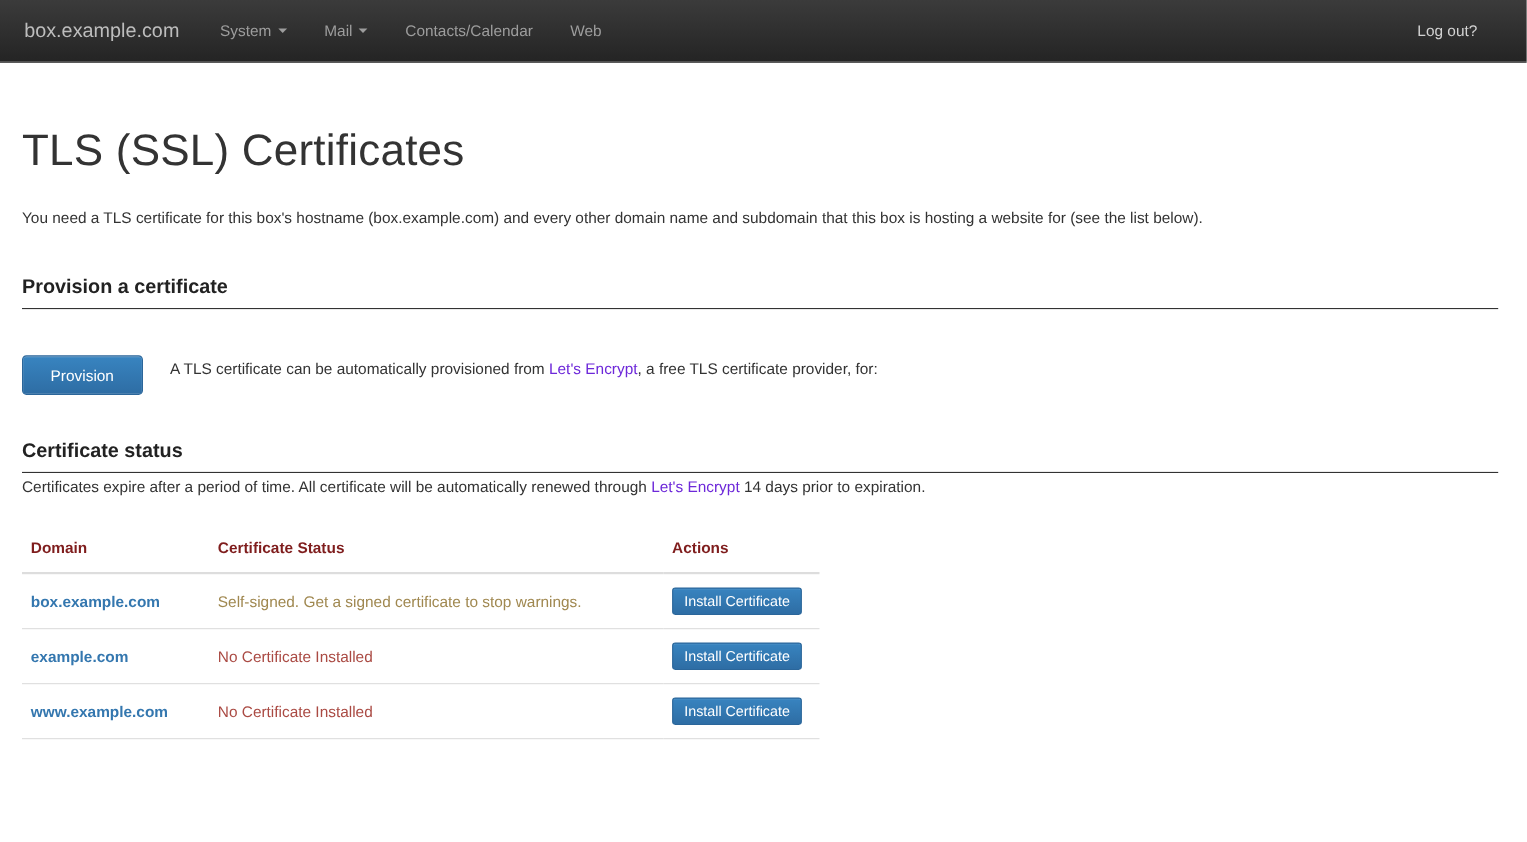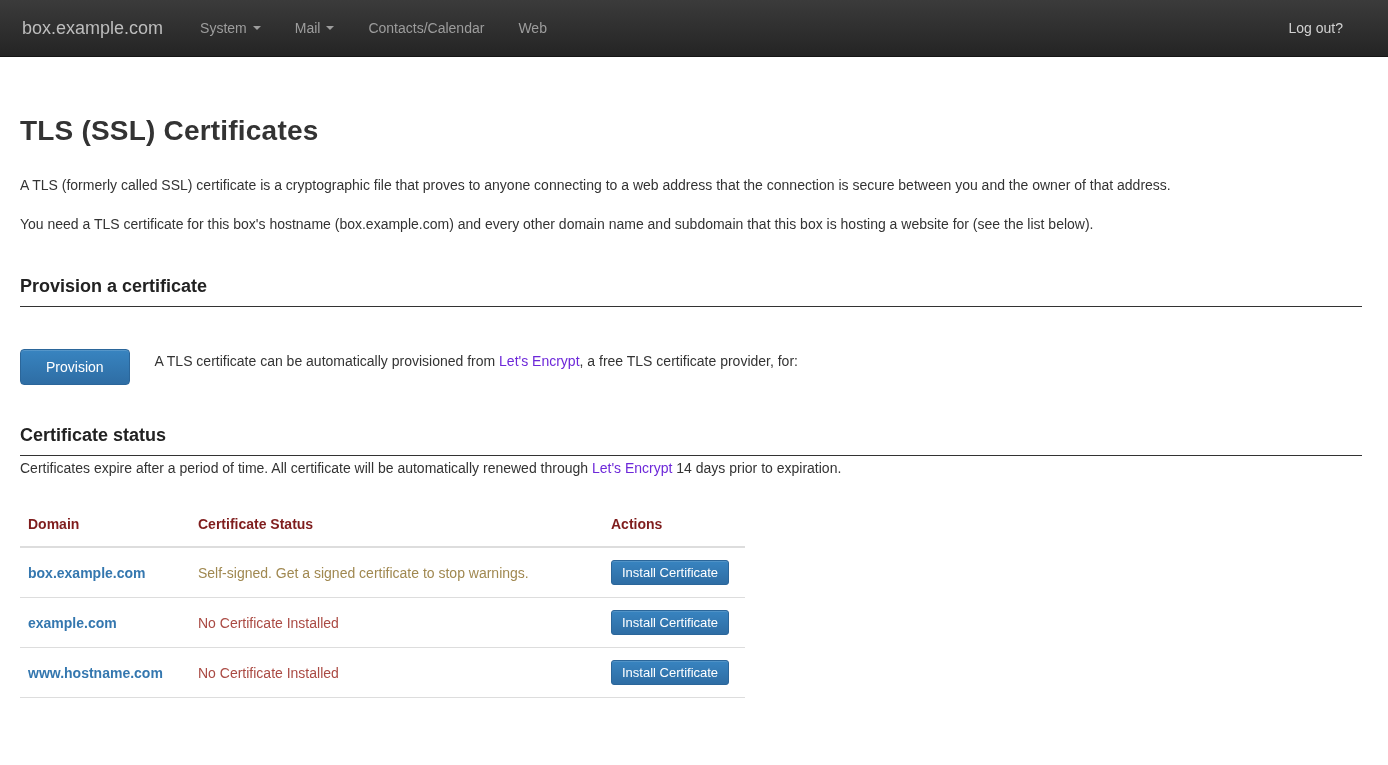--- a/index.html
+++ b/index.html
@@ -36,21 +36,21 @@
     border-right: 4px solid transparent;
     border-top: 4px solid #9d9d9d;
   }
   .navbar-right { margin-left: auto; }
   .nav-logout { color: #d2d2d2; }
 
   
   .container { padding: 0 26px 0 20px; }
 
   h1.page-title {
-    font-size: 28px; font-weight: bold; color: #333;
+    font-size: 40px; font-weight: normal; color: #333;
     margin: 58px 0 26px 0; letter-spacing: 0.2px;
   }
   p.body-text { margin: 0 0 15px 0; line-height: 24px; color: #333; }
 
   .section-heading {
     font-size: 18px; font-weight: bold; color: #222;
     margin: 40px 0 0 0; padding-bottom: 9px;
     border-bottom: 1px solid #333;
   }
 
@@ -121,21 +121,20 @@
 
   <div class="navbar-right">
     <a class="nav-item nav-logout">Log out?</a>
   </div>
 </nav>
 
 <div class="container">
 
   <h1 class="page-title">TLS (SSL) Certificates</h1>
 
-  <p class="body-text">A TLS (formerly called SSL) certificate is a cryptographic file that proves to anyone connecting to a web address that the connection is secure between you and the owner of that address.</p>
   <p class="body-text">You need a TLS certificate for this box's hostname (box.example.com) and every other domain name and subdomain that this box is hosting a website for (see the list below).</p>
 
   <h3 class="section-heading">Provision a certificate</h3>
 
   <div class="provision-row">
     <button class="btn btn-provision">Provision</button>
     <div class="provision-text">
       <span>A TLS certificate can be automatically provisioned from </span><a class="inline-link">Let's Encrypt</a><span>, a free TLS certificate provider, for:</span>
       <br>
     </div>
@@ -169,21 +168,21 @@
         <td class="domain-cell">
           <a>example.com</a>
         </td>
         <td class="status-cell" data-status="danger">No Certificate Installed</td>
         <td>
           <button class="btn btn-install">Install Certificate</button>
         </td>
       </tr>
       <tr>
         <td class="domain-cell">
-          <a>www.hostname.com</a>
+          <a>www.example.com</a>
         </td>
         <td class="status-cell" data-status="danger">No Certificate Installed</td>
         <td>
           <button class="btn btn-install">Install Certificate</button>
         </td>
       </tr>
     </tbody>
   </table>
 
 </div>

